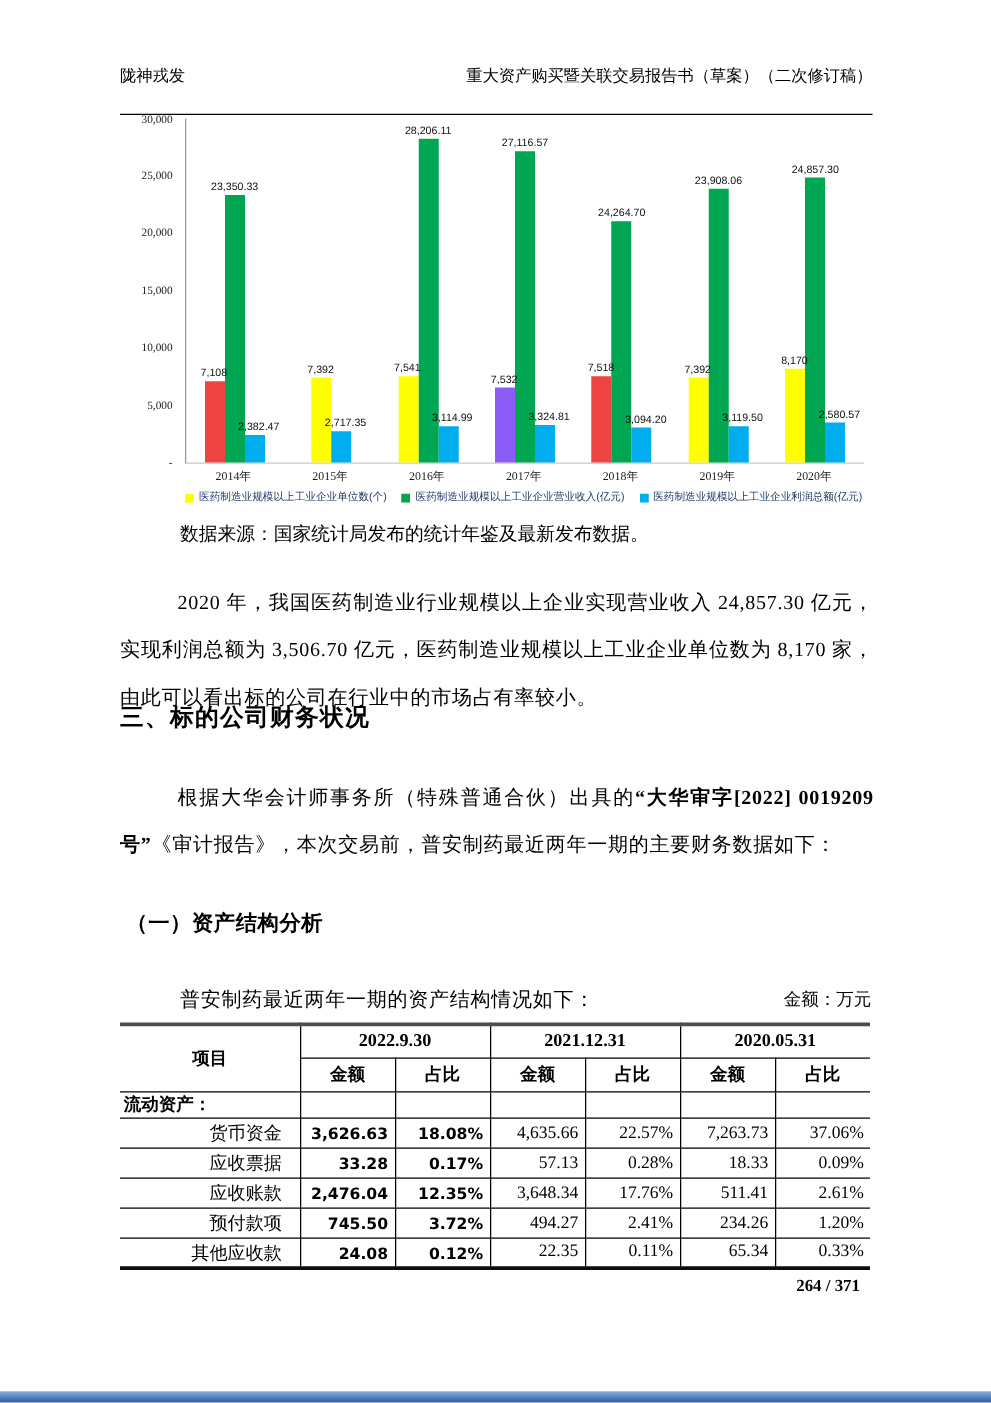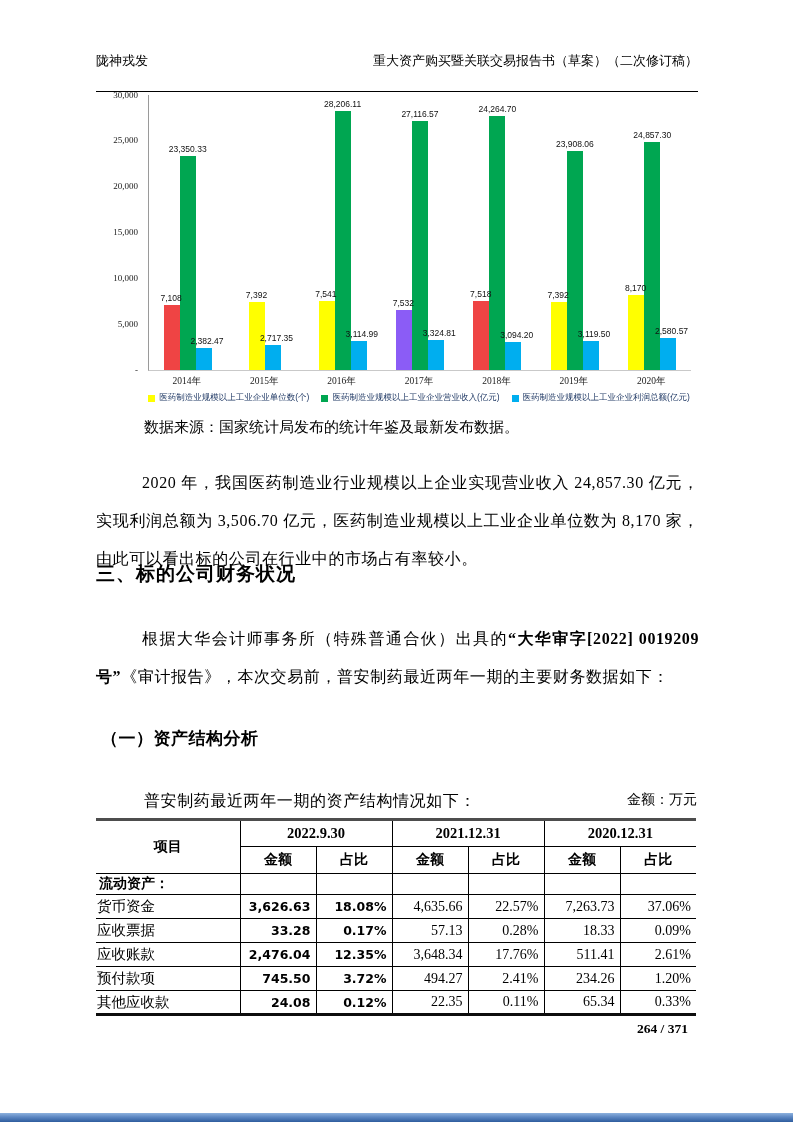--- a/index.html
+++ b/index.html
@@ -55,21 +55,21 @@
   table{border-collapse:collapse;table-layout:fixed;width:600px;
     border-top:3px solid #4d4d4d;border-bottom:3px solid #0d0d0d;}
   th,td{border:1px solid #000;overflow:hidden;}
   table tr > *:first-child{border-left:0;}
   table tr > *:last-child{border-right:0;}
   thead tr{height:27px;}
   tbody tr{height:24px;}
   tbody tr.section-row{height:21px;}
   th{font-family:"Liberation Sans","DejaVu Sans",sans-serif;font-size:14px;font-weight:bold;}
   th.period-th{font-family:"Liberation Serif",serif;font-size:14.5px;}
-  td.item-cell{text-align:left;padding-right:14px;font-size:14.5px;}
+  td.item-cell{text-align:right;padding-right:14px;font-size:14.5px;}
   td.num-cell{text-align:right;padding-right:5px;font-size:14px;}
   td.bold-col{font-family:"DejaVu Sans",sans-serif;font-weight:bold;font-size:12.5px;}
   td.section-cell{text-align:left;padding-left:3px;
     font-family:"Liberation Sans","DejaVu Sans",sans-serif;font-weight:bold;font-size:14px;}
 
   
   .page-footer{left:96px;top:1021px;width:592px;text-align:right;font-weight:bold;font-size:13.5px;}
   .bottom-bar{left:0;right:0;bottom:0;height:9px;
     background:linear-gradient(180deg,#8db1de 0%,#5c87c2 45%,#2e5d9e 100%);}
 </style>
@@ -130,21 +130,21 @@
           <span class="bar-label a1">27,116.57</span>
         </div>
         <div class="bar" style="height: 30.5px; background: rgb(0, 174, 239);">
           <span class="bar-label a2">3,324.81</span>
         </div>
       </div>
       <div class="bar-group">
         <div class="bar" style="height: 68.9px; background: #ef4444;">
           <span class="bar-label a0">7,518</span>
         </div>
-        <div class="bar" style="height: 254px; background: rgb(0, 166, 81);">
+        <div class="bar" style="height: 193px; background: rgb(0, 166, 81);">
           <span class="bar-label a1">24,264.70</span>
         </div>
         <div class="bar" style="height: 28.4px; background: rgb(0, 174, 239);">
           <span class="bar-label a2">3,094.20</span>
         </div>
       </div>
       <div class="bar-group">
         <div class="bar" style="height: 67.8px; background: rgb(255, 255, 0);">
           <span class="bar-label a0">7,392</span>
         </div>
@@ -215,21 +215,21 @@
       <col style="width:76px">
         <col style="width:76px">
         <col style="width:76px">
         <col style="width:76px">
     </colgroup>
     <thead>
       <tr>
         <th rowspan="2">项目</th>
         <th colspan="2" class="period-th">2022.9.30</th>
         <th colspan="2" class="period-th">2021.12.31</th>
-        <th colspan="2" class="period-th">2020.12.31</th>
+        <th colspan="2" class="period-th">2020.05.31</th>
       </tr>
       <tr>
         <th>金额</th>
         <th>占比</th>
         <th>金额</th>
         <th>占比</th>
         <th>金额</th>
         <th>占比</th>
       </tr>
     </thead>

